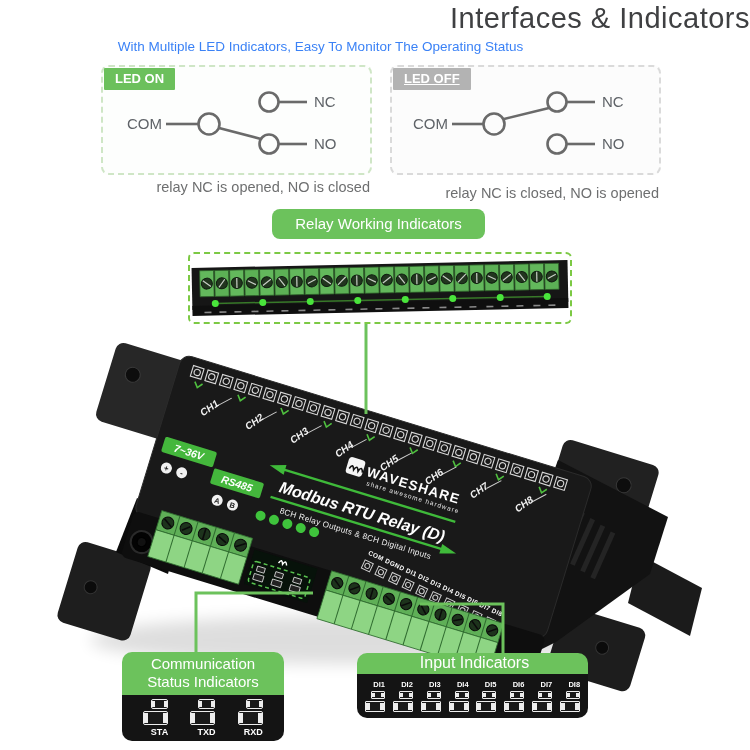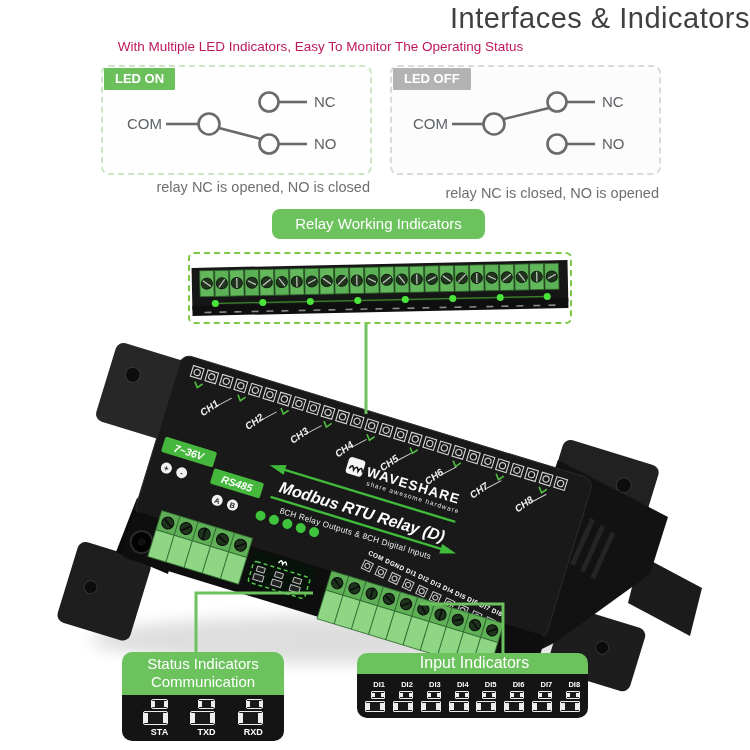--- a/index.html
+++ b/index.html
@@ -1,27 +1,27 @@
 <!DOCTYPE html>
 <html><head>
 <meta charset="utf-8">
 <style>
   html,body{margin:0;padding:0;background:#ffffff;}
   .page{position:relative;width:750px;height:750px;background:#fff;overflow:hidden;
         font-family:"Liberation Sans", sans-serif;}
   .title{position:absolute;left:0;top:2px;width:750px;text-align:right;
          font-size:29px;font-weight:400;color:#3f4042;letter-spacing:.5px;}
   .subtitle{position:absolute;left:0;top:39px;width:641px;text-align:center;
-         font-size:13.5px;color:#be185d;}
+         font-size:13.5px;color:#3b82f6;}
   .led-box{position:absolute;width:267px;height:106px;border:2px dashed #cfe6c6;
          border-radius:8px;background:#fdfefd;}
   .led-box.off{border-color:#dadada;background:#fcfcfc;}
   .led-tag{position:absolute;left:1px;top:1px;padding:3px 11px 4px 11px;
          font-size:13px;font-weight:700;color:#fff;background:#6cc05c;border-radius:1px;}
-  .led-tag.gray{background:#b3b3b3;}
+  .led-tag.gray{background:#b3b3b3;text-decoration:underline;}
   .caption{position:absolute;width:271px;text-align:right;font-size:14.5px;color:#6e6f70;}
   .pill{position:absolute;left:272px;top:209px;width:213px;height:30px;line-height:30px;
         text-align:center;background:#6cc25c;color:#fff;font-size:15px;border-radius:8px;}
   .photo-box{position:absolute;left:188px;top:252px;width:380px;height:68px;
         border:2px dashed #7cc944;border-radius:6px;background:#fff;}
   .device-svg{position:absolute;left:0;top:0;width:750px;height:750px;}
   .badge{position:absolute;border-radius:10px;overflow:hidden;}
   .badge-head{background:#6cc25c;color:#fff;text-align:center;}
   .badge-body{background:#141414;display:flex;justify-content:space-around;align-items:center;}
   .badge.comm{left:122px;top:652px;width:162px;}
@@ -566,22 +566,22 @@
             <rect x="326" y="54" width="7" height="1.6"></rect>
           <rect x="343" y="54" width="7" height="1.6"></rect>
             <rect x="358" y="54" width="7" height="1.6"></rect>
         </g>
       </g>
     </svg>
   </div>
 
   <div class="badge comm">
     <div class="badge-head">
+      <div>Communication</div>
       <div>Status Indicators</div>
-      <div>Communication</div>
     </div>
     <div class="badge-body">
       <div class="col">
         <span class="smd"></span>
         <span class="smd lg"></span>
         <span class="lbl">STA</span>
       </div>
       <div class="col">
         <span class="smd"></span>
         <span class="smd lg"></span>

